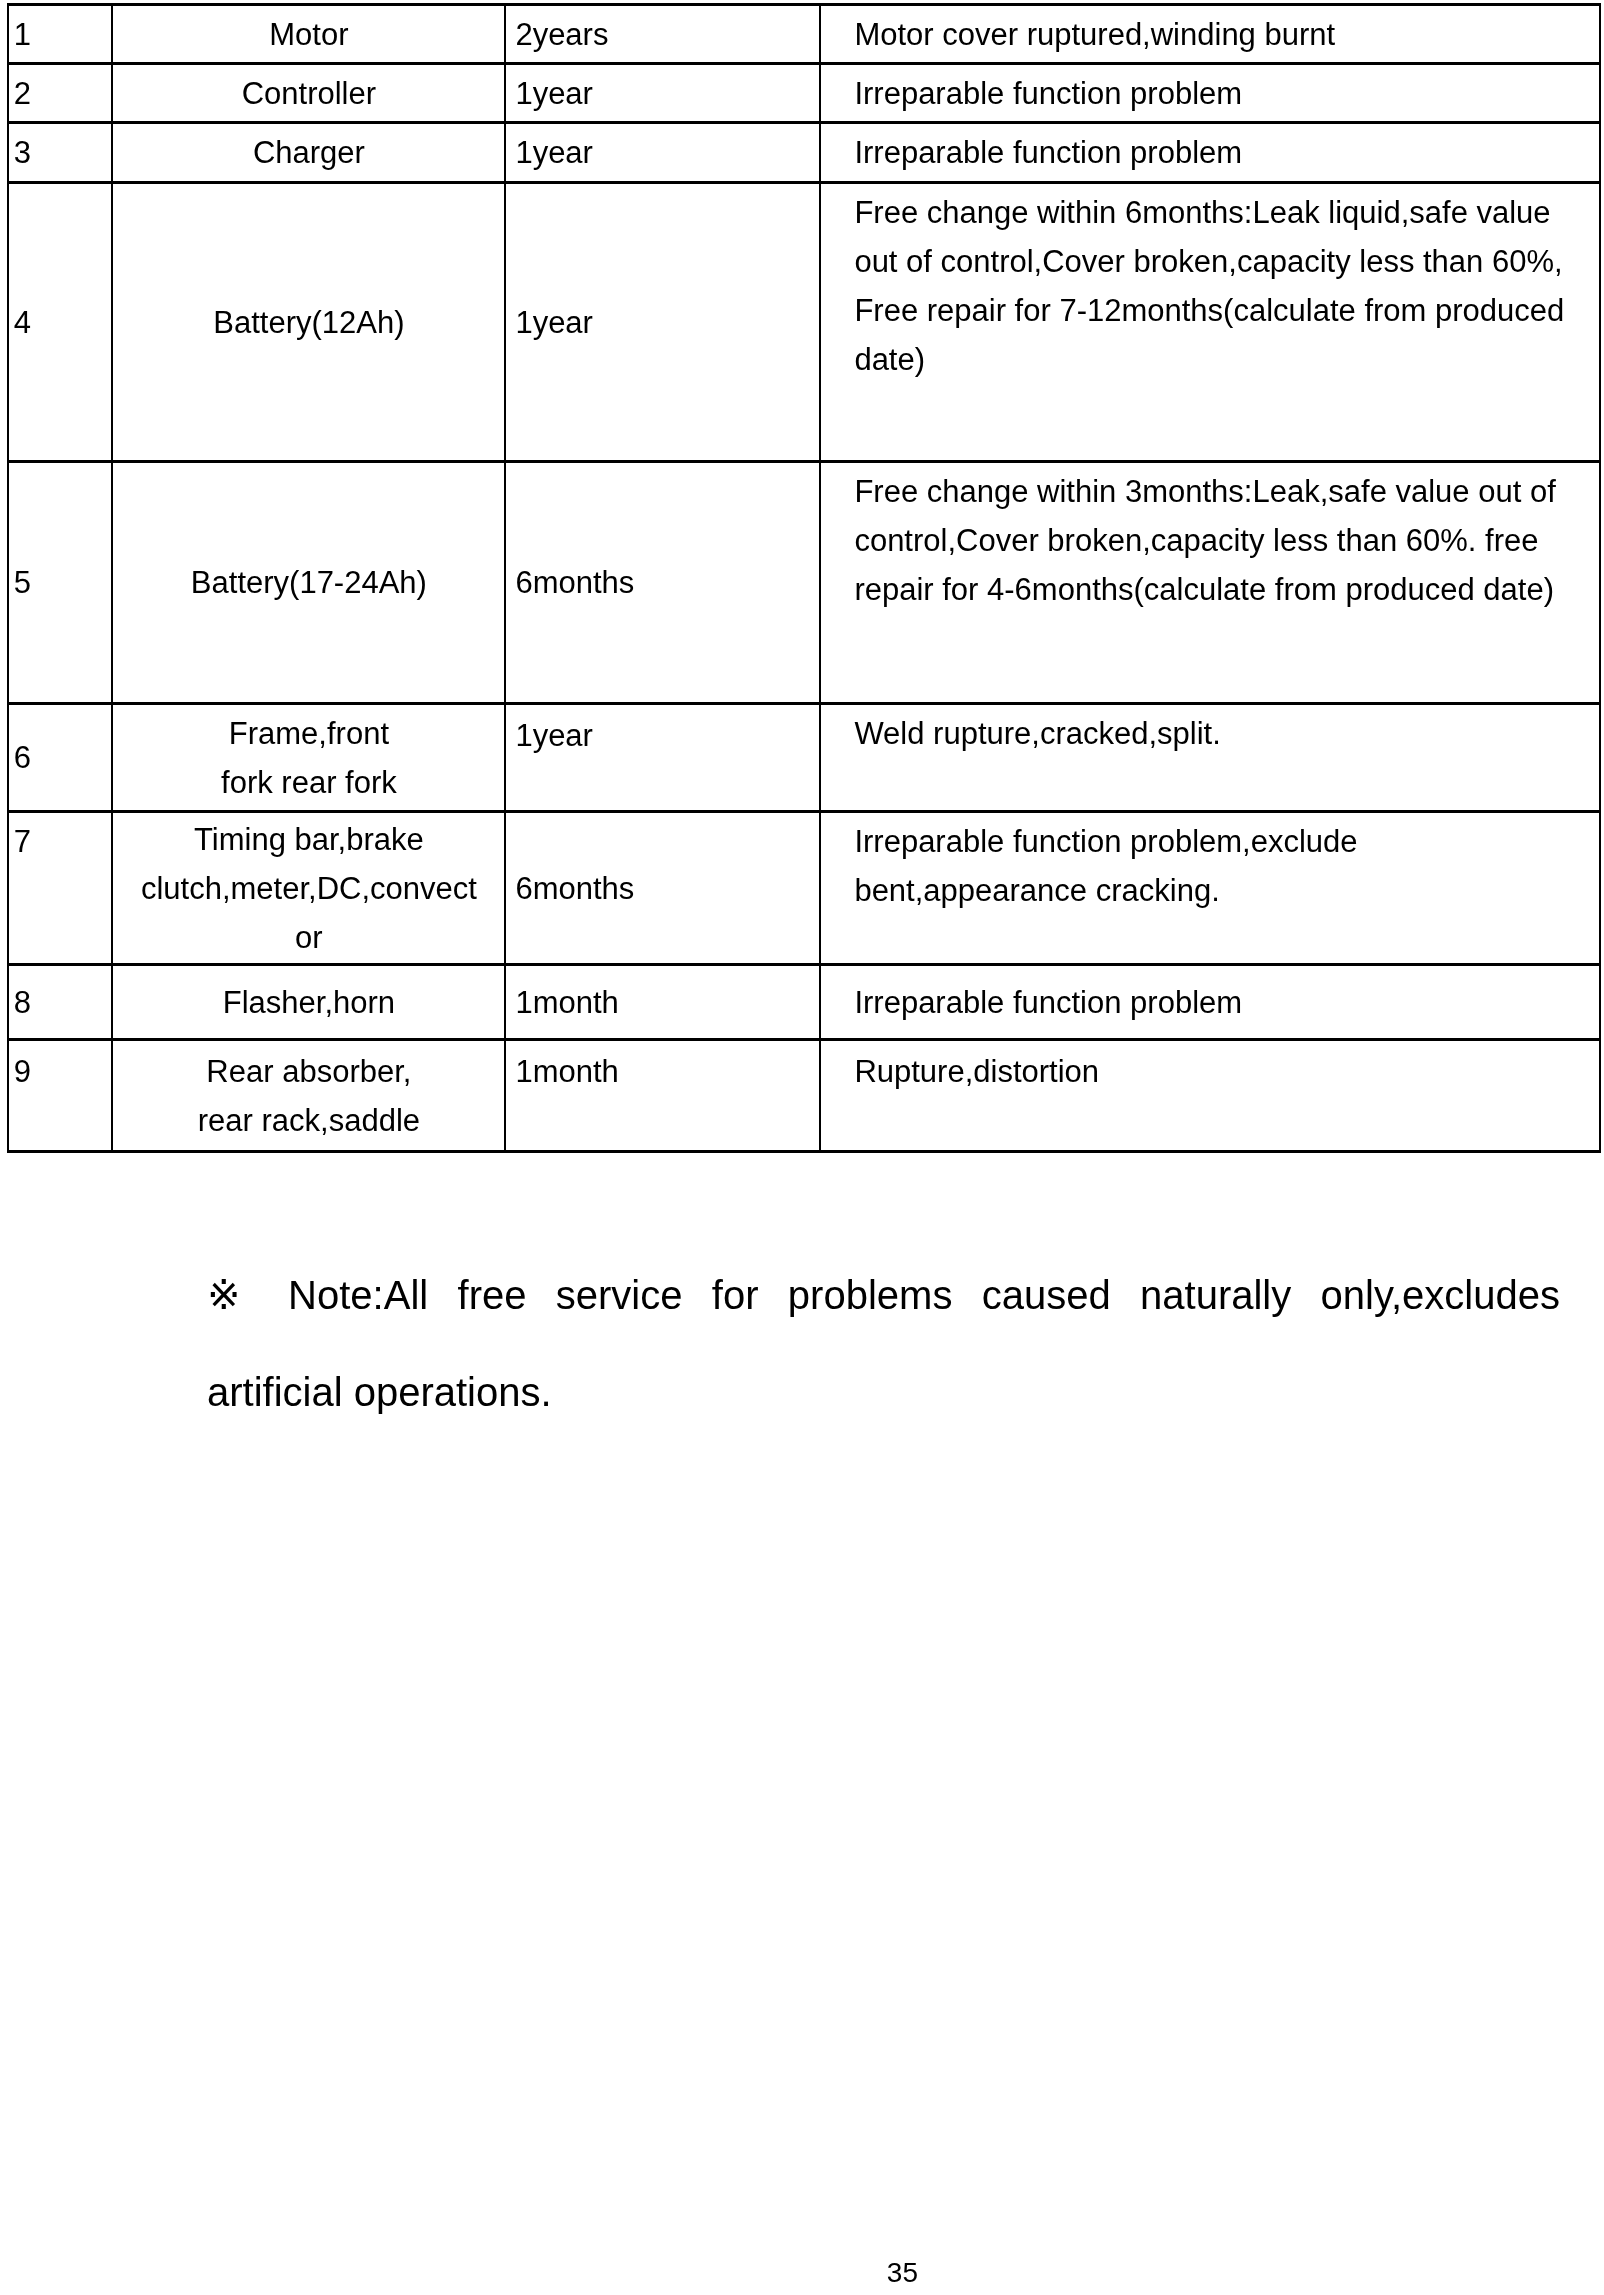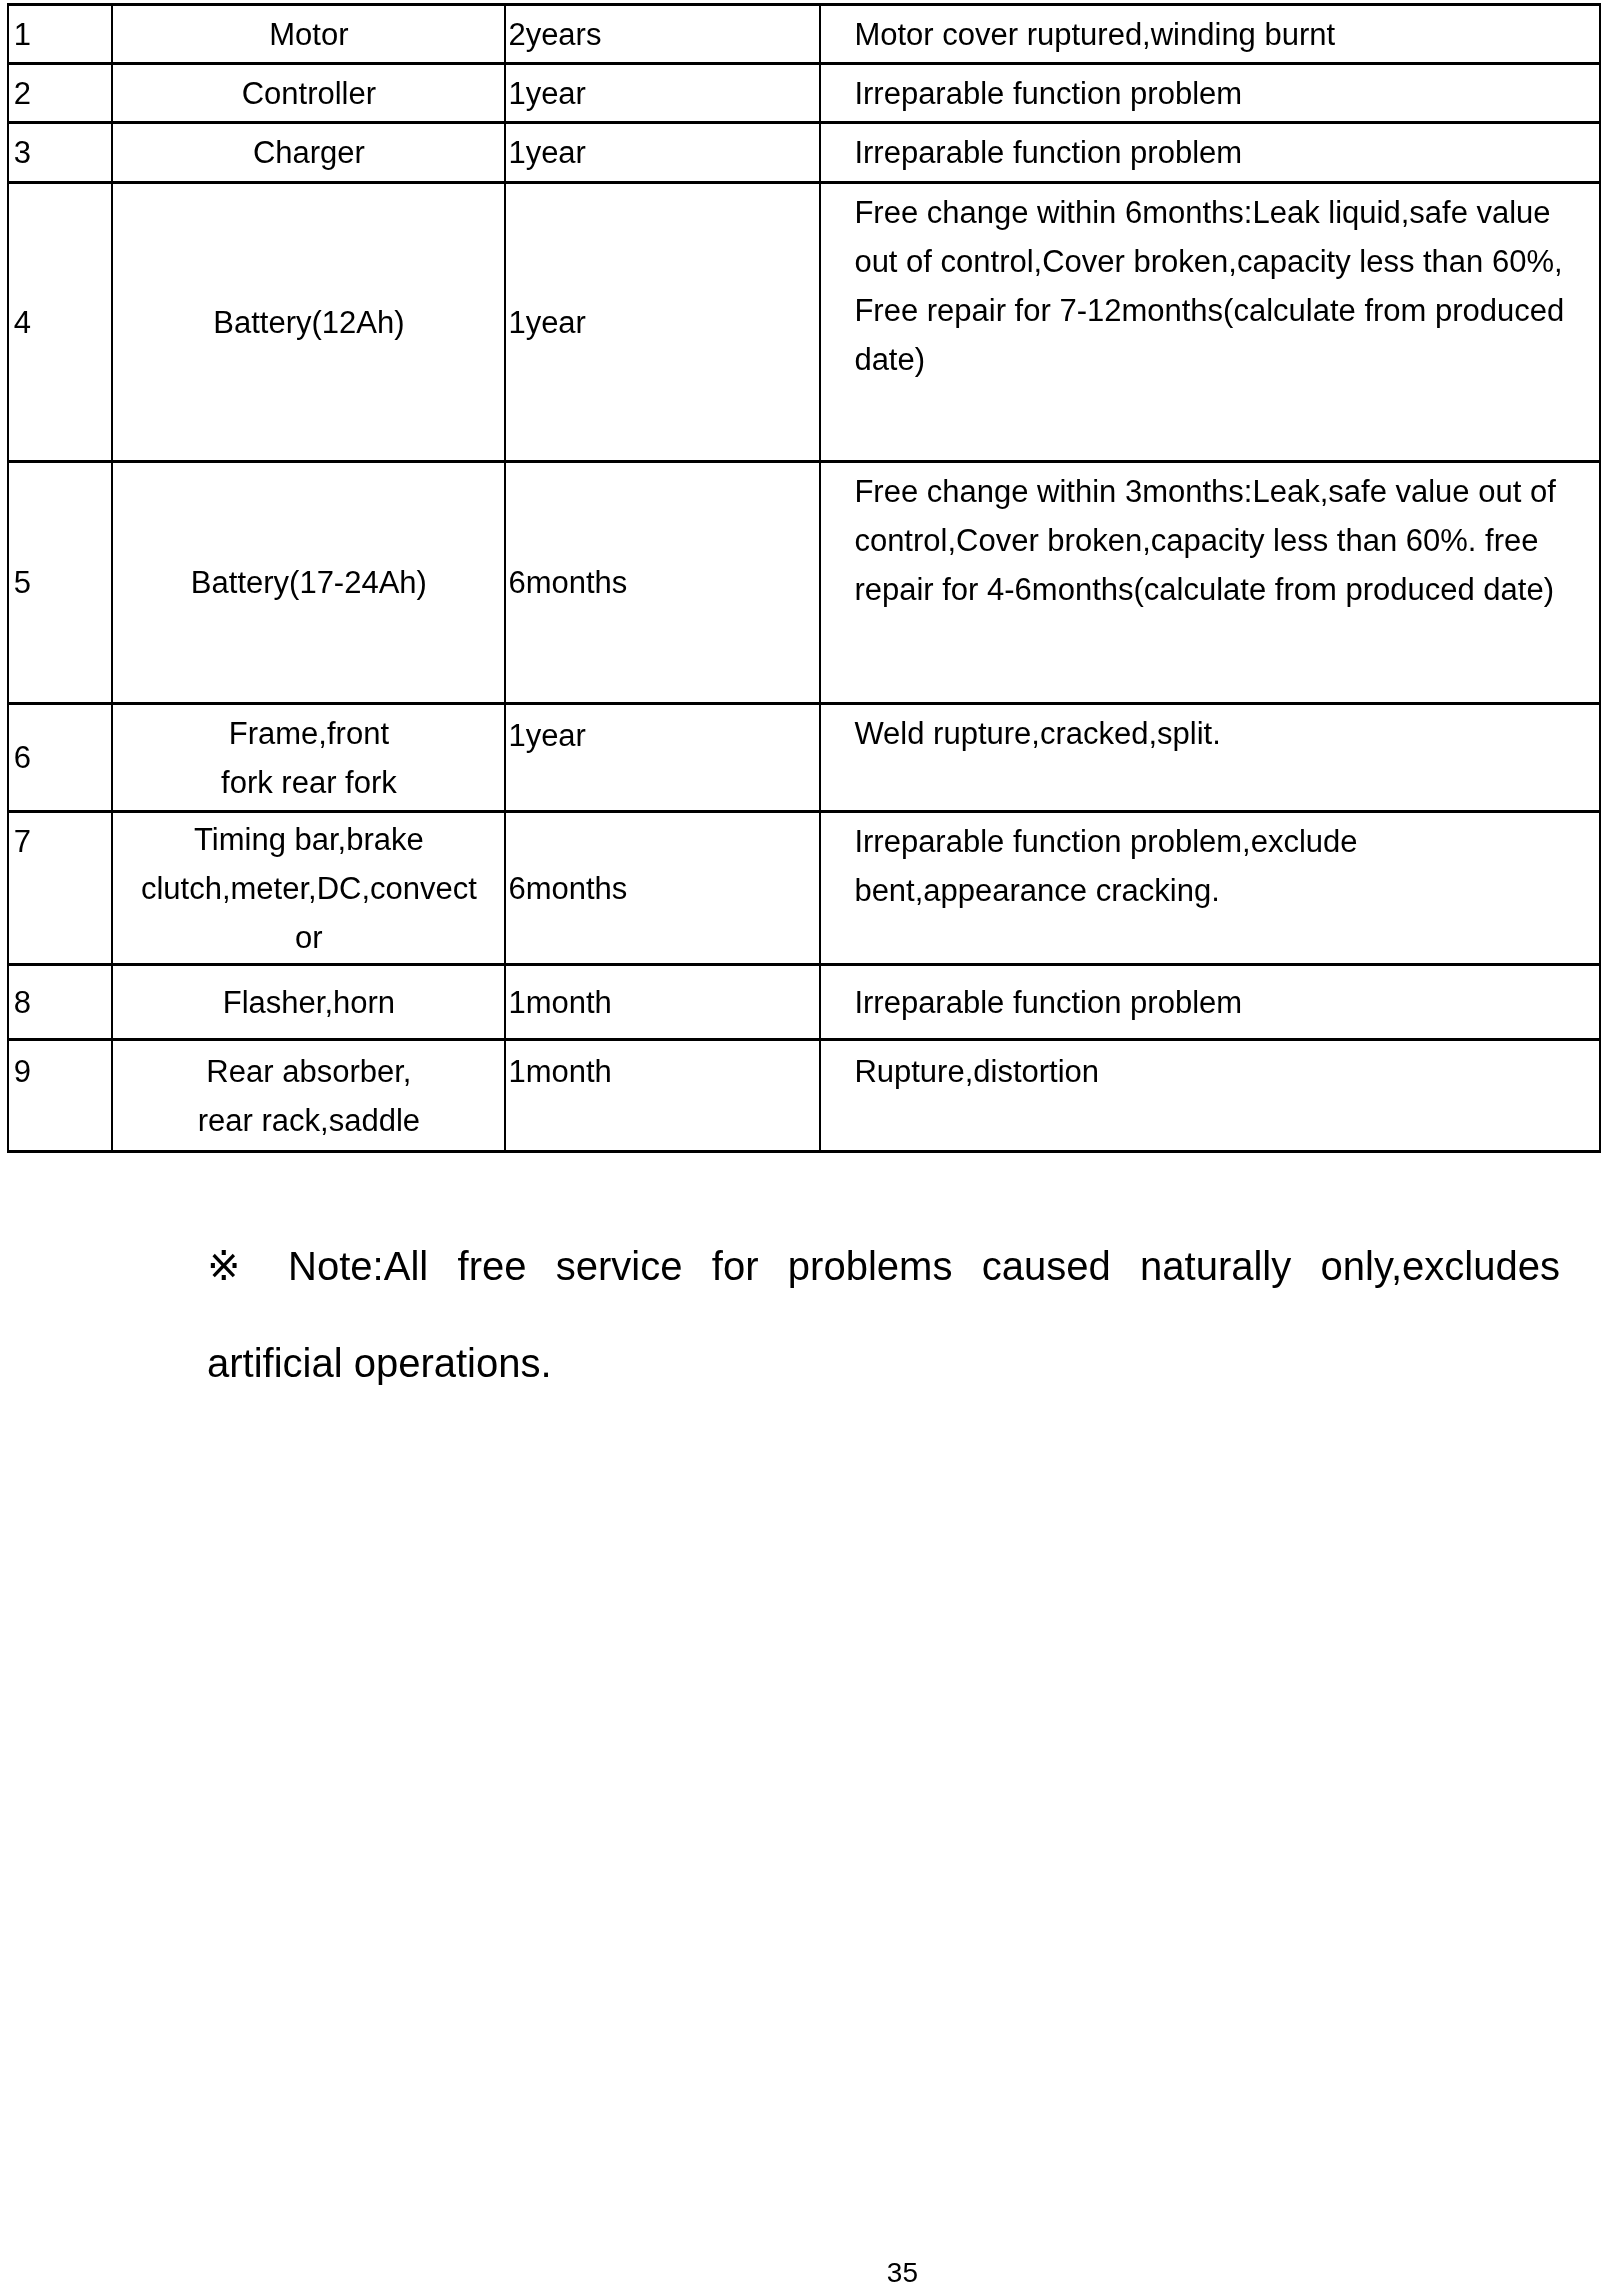--- a/index.html
+++ b/index.html
@@ -31,21 +31,21 @@
   #wtable td {
     border: 2.2px solid #000000;
     border-top-width: 3px;
     border-bottom-width: 3px;
     padding: 0;
     vertical-align: middle;
     overflow: hidden;
   }
   #wtable .c-no     { text-align: left; padding-left: 4.4px; }
   #wtable .c-part   { text-align: center; margin-top: 34px; }
-  #wtable .c-period { text-align: left; padding-left: 2px; }
+  #wtable .c-period { text-align: left; padding-left: 9px; }
   #wtable .c-desc   { text-align: left; padding-left: 7.4px; padding-right: 14.8px; }
   .ln { white-space: nowrap; }
 
   
   #wtable tr:nth-child(1)  { height: 59px; }
   #wtable tr:nth-child(2)  { height: 59px; }
   #wtable tr:nth-child(3)  { height: 60px; }
   #wtable tr:nth-child(4)  { height: 279px; }
   #wtable tr:nth-child(5)  { height: 242px; }
   #wtable tr:nth-child(6)  { height: 108px; }
@@ -67,21 +67,21 @@
   #wtable tr:nth-child(9) td.c-period,
   #wtable tr:nth-child(10) td.c-no,
   #wtable tr:nth-child(10) td.c-period,
   #wtable tr:nth-child(10) td.c-part { vertical-align: top; padding-top: 5.9px; }
   #wtable tr:nth-child(9) td.c-desc  { vertical-align: top; padding-top: 5.9px; }
 
   
   #note {
     position: absolute;
     left: 207px;
-    top: 1242px;
+    top: 1271px;
     width: 1353px;
     font-size: 40px;
     color: #000000;
   }
   .note-line { line-height: 49px; }
   #note-line-1 {
     height: 97px;
     text-align: justify;
     text-align-last: justify;
   }

